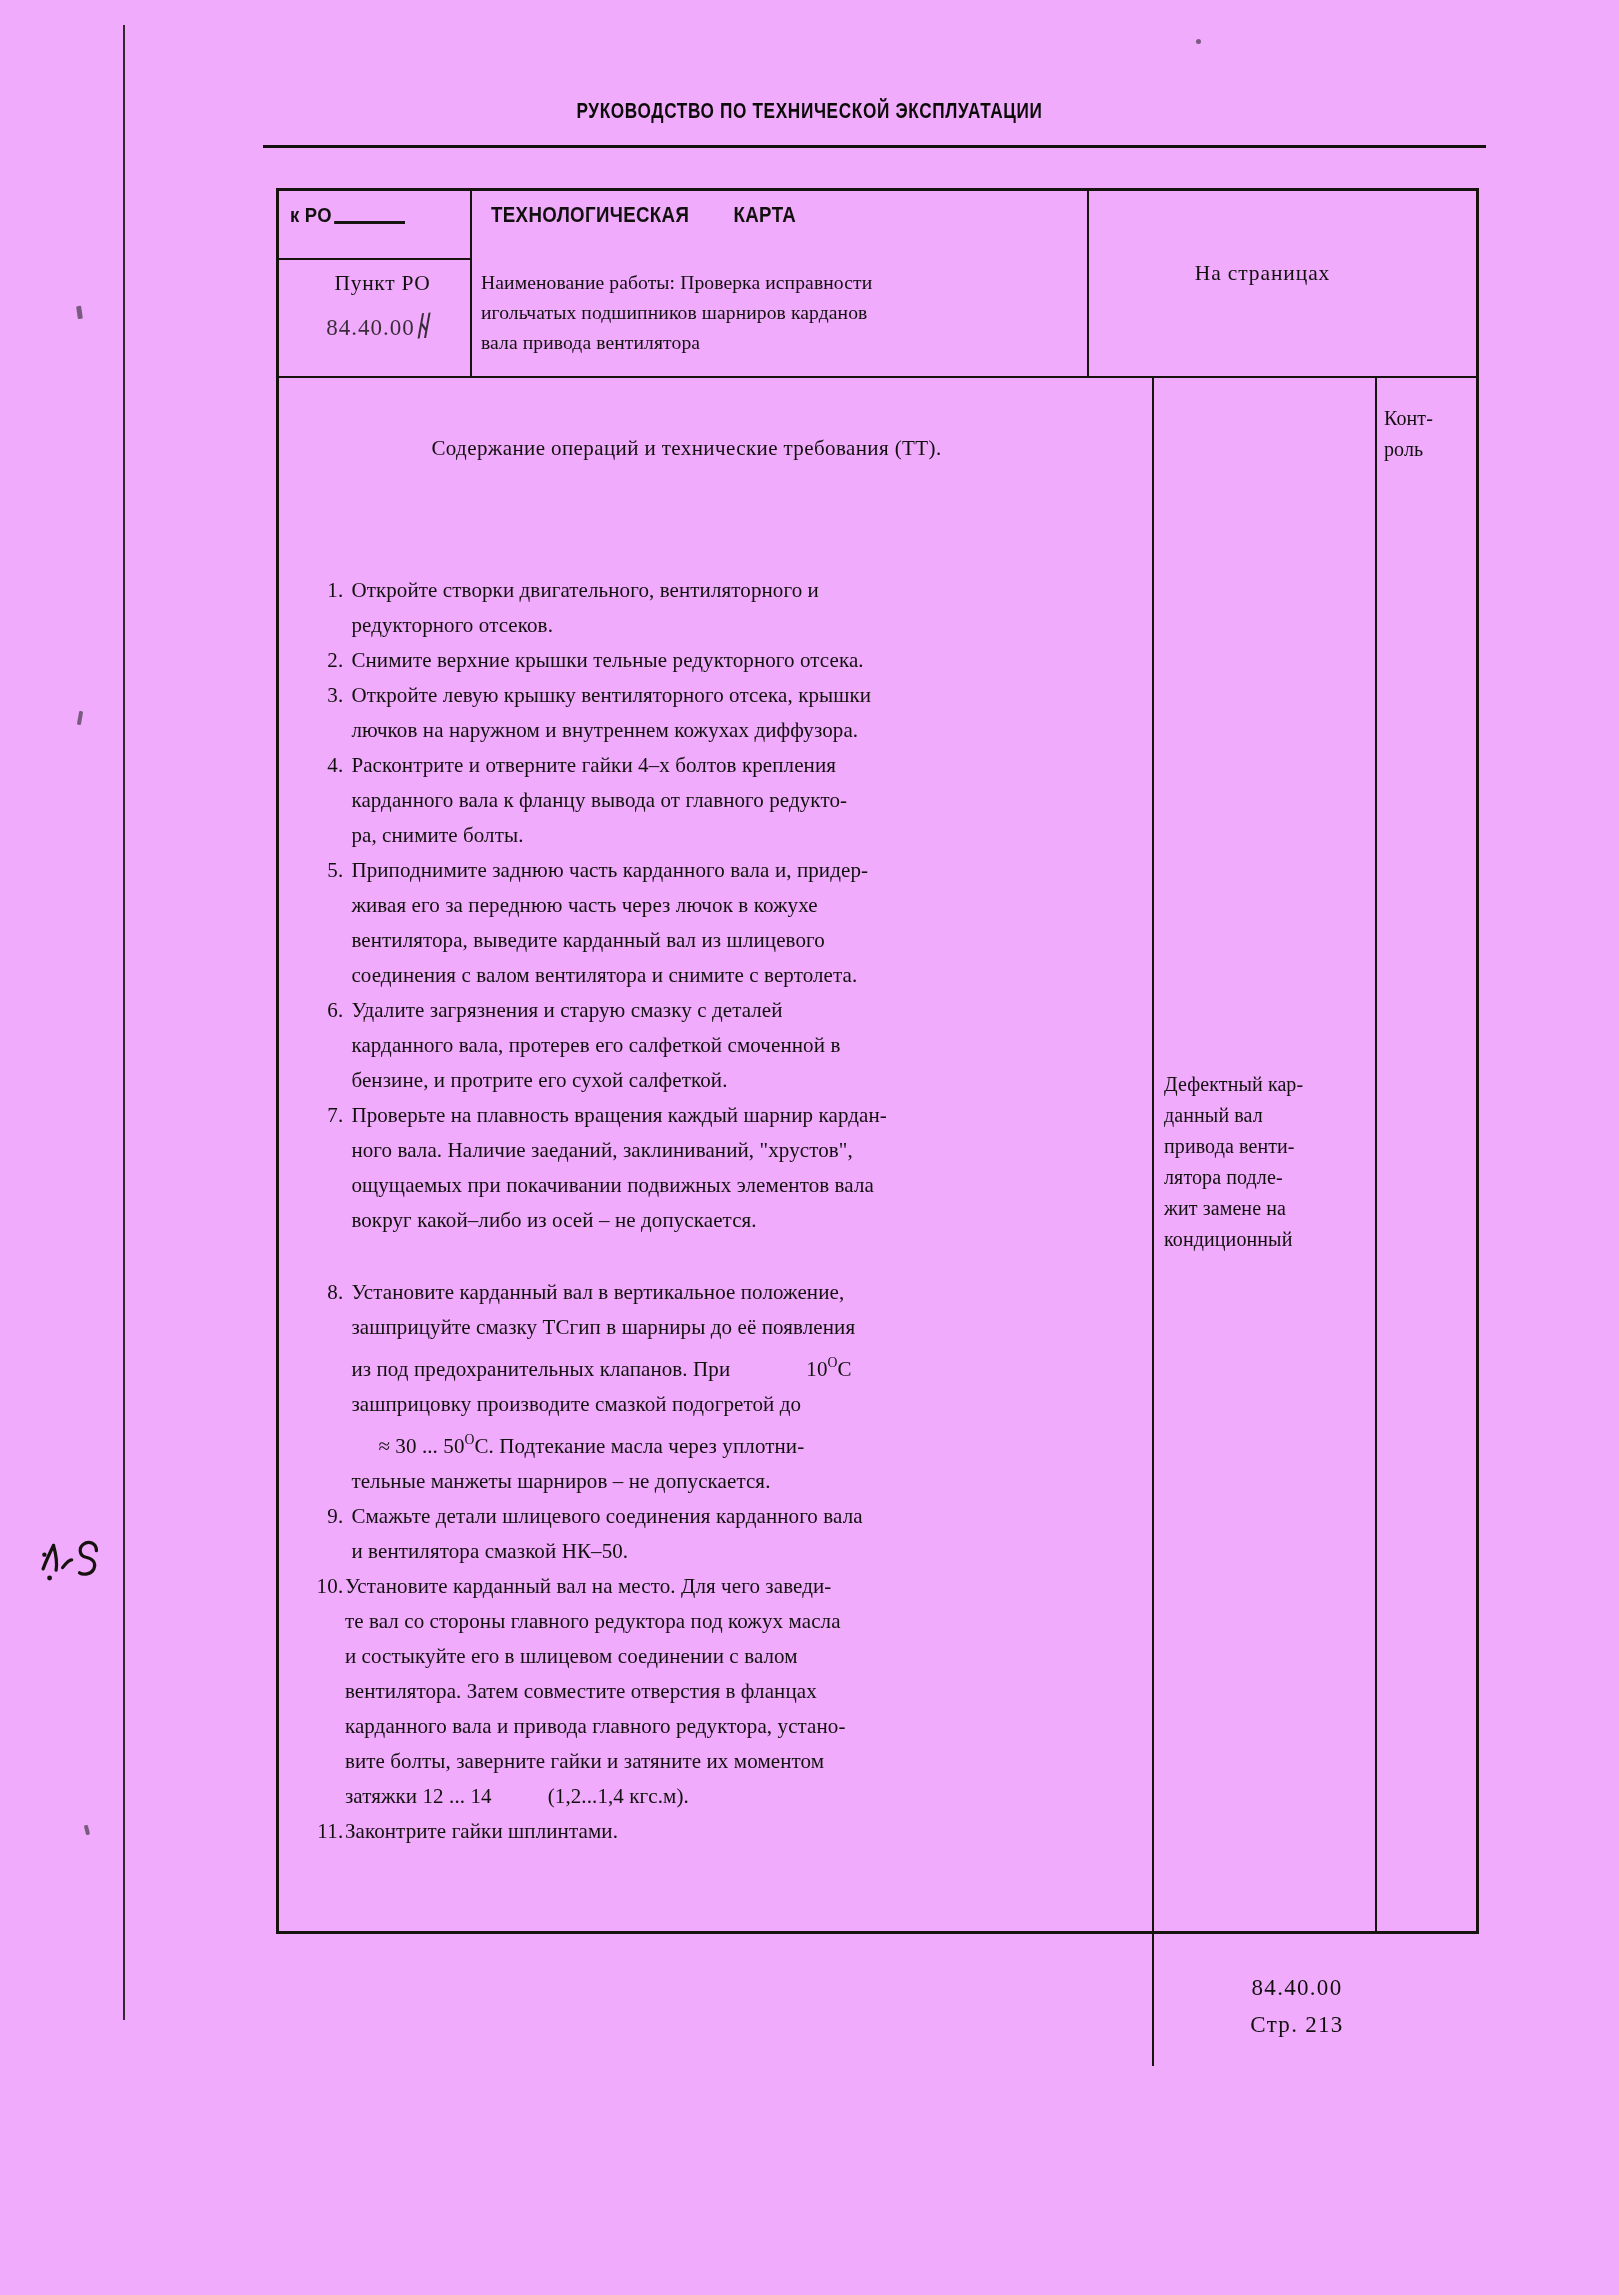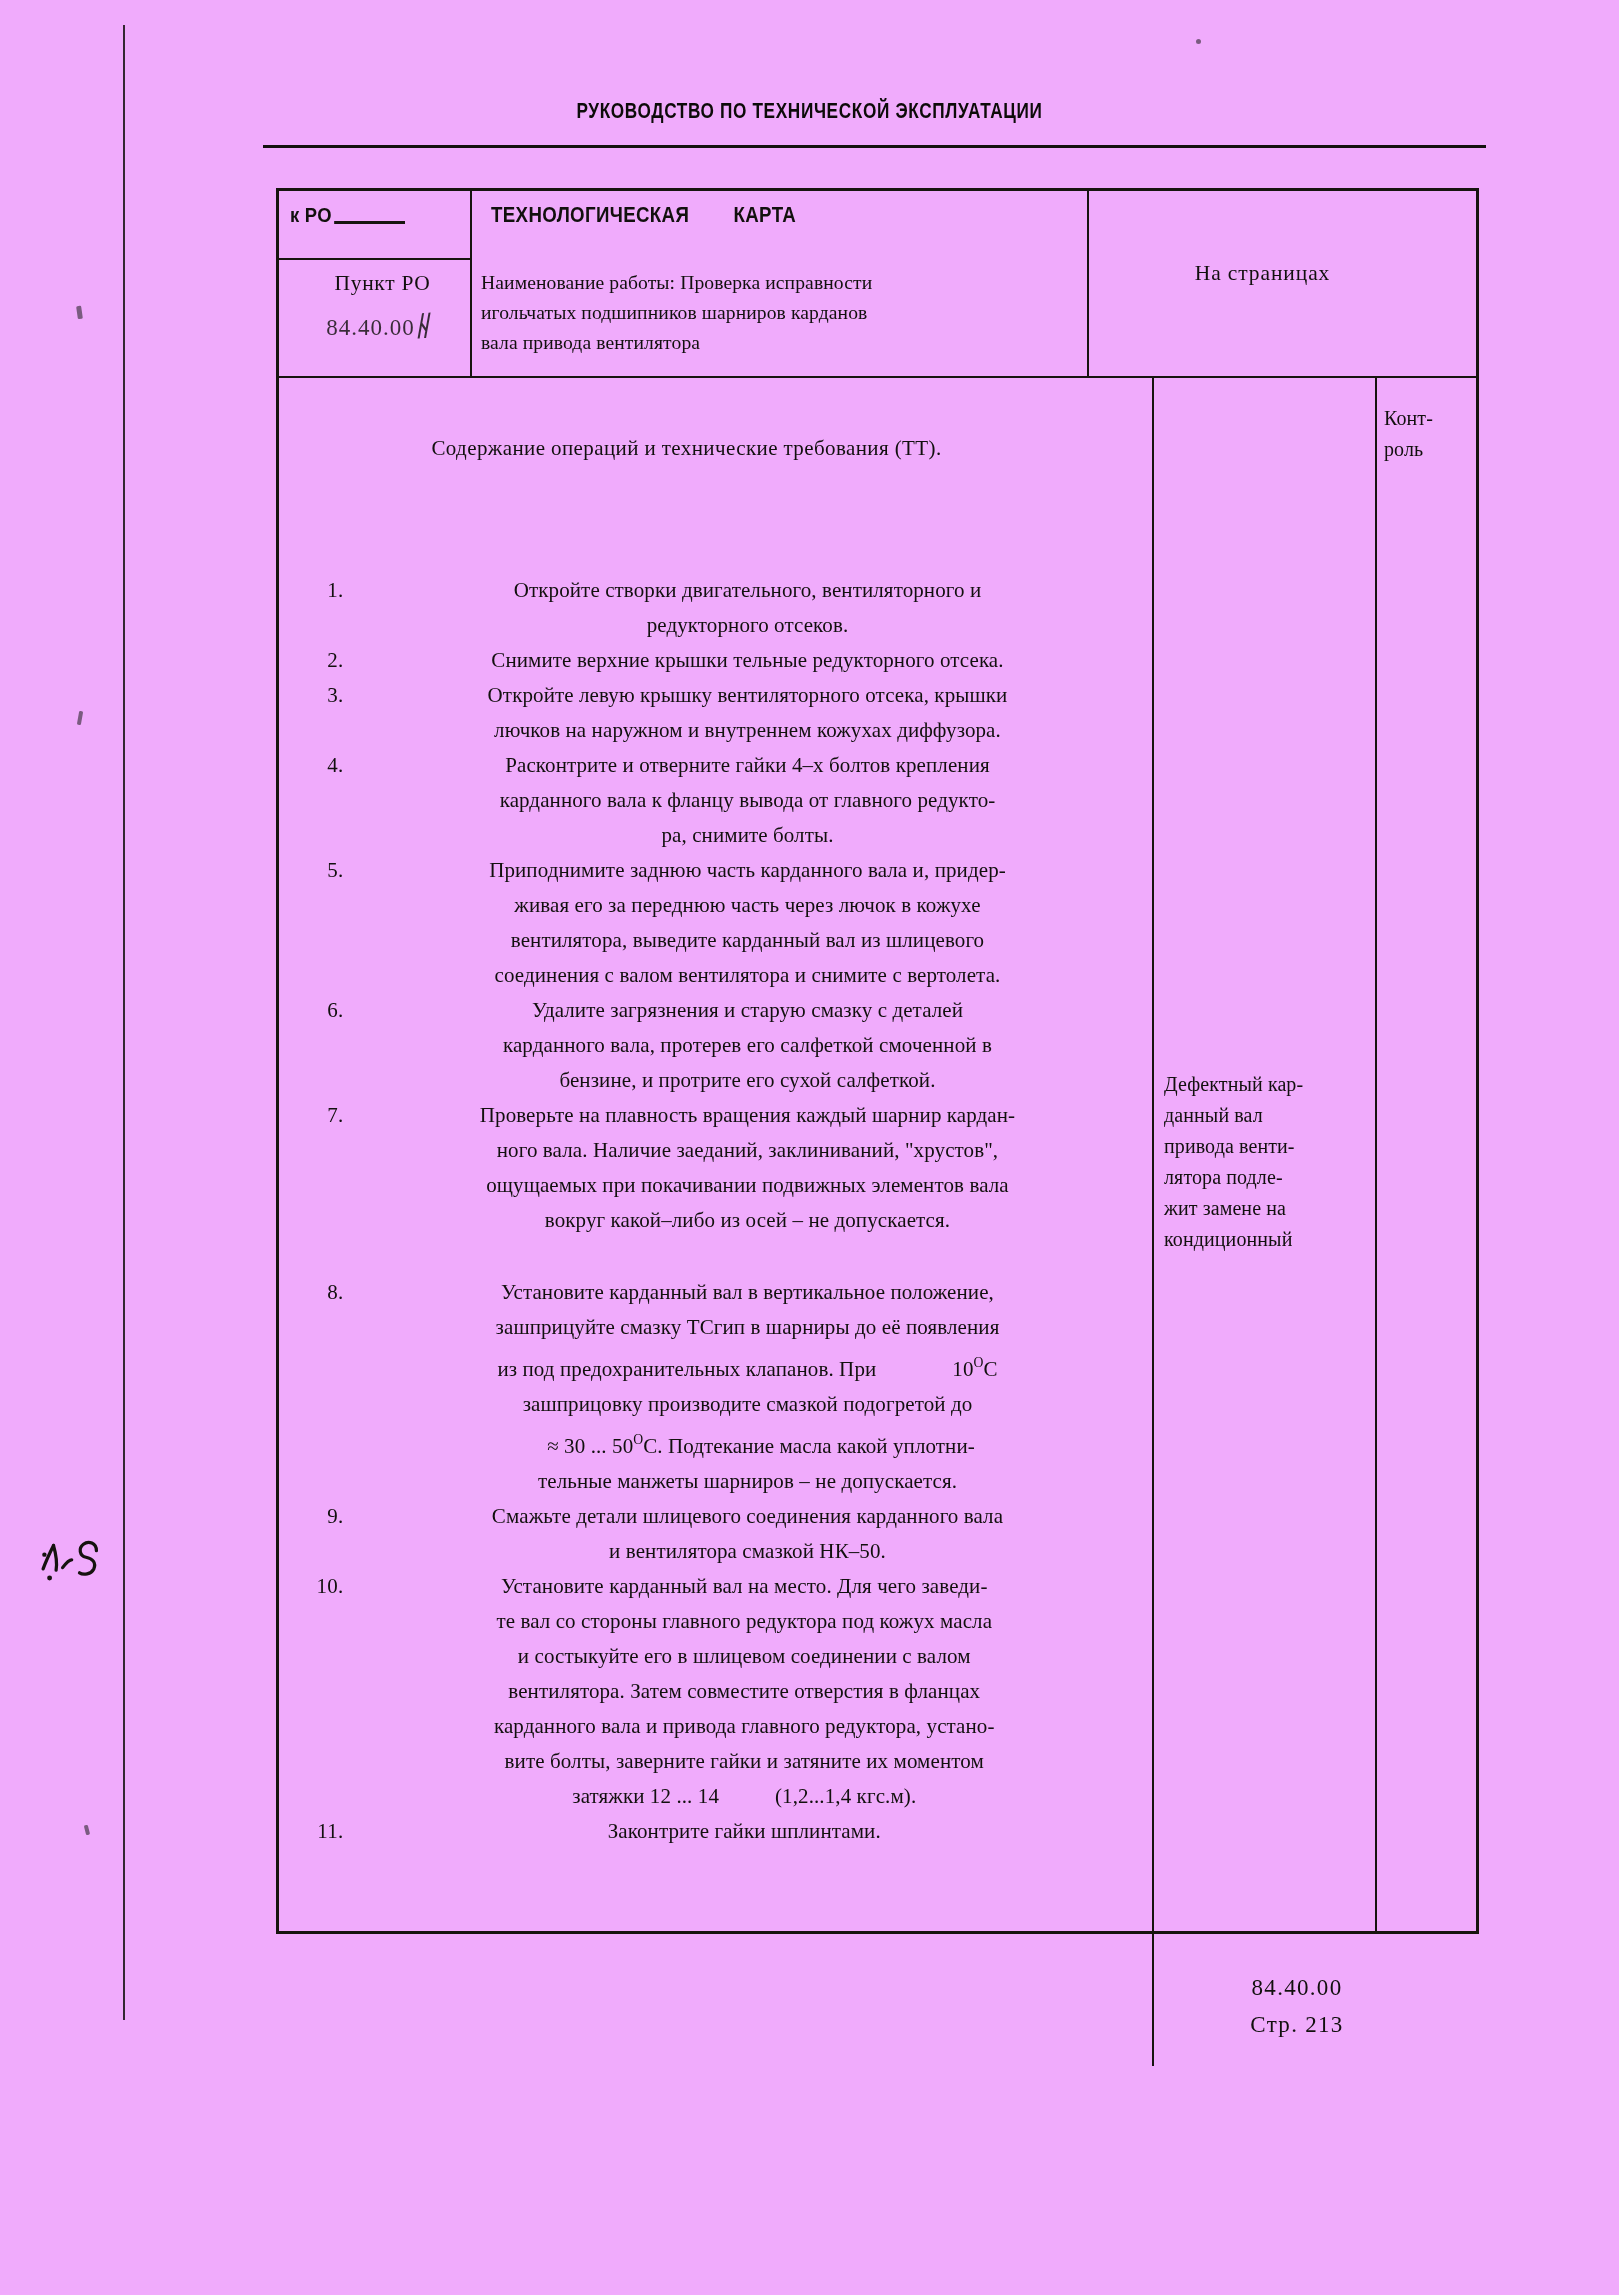--- a/index.html
+++ b/index.html
@@ -235,21 +235,20 @@
     line-height: 35px;
     padding-right: 7.8px;
     letter-spacing: 0.3px;
   }
   .step-num.tight { padding-right: 1.3px; }
   .step-text {
     flex: 1 1 auto;
     font-size: 21px;
     line-height: 35px;
     letter-spacing: 0.1px;
-    text-align: center;
   }
   .gap-block { height: 37px; }
 
   sup.deg {
     font-size: 13.7px;
     vertical-align: 9px;
     letter-spacing: 0;
   }
   .wide-gap { display: inline-block; width: 76px; }
   .wide-gap-sm { display: inline-block; width: 56px; }
@@ -413,21 +412,21 @@
       <div class="step">
         <div class="step-num">8.</div>
         <div class="step-text">
           <div>Установите карданный вал в вертикальное положение,</div>
           <div>зашприцуйте смазку ТСгип в шарниры до её появления</div>
           <div>
             <span>из под предохранительных клапанов. При</span><span class="wide-gap"></span><span>10</span><sup class="deg">О</sup><span>С</span>
           </div>
           <div>зашприцовку производите смазкой подогретой до</div>
           <div>
-            <span class="indent-tilde"></span><span>≈ 30 ... 50</span><sup class="deg">О</sup><span>С. Подтекание масла какой уплотни-</span>
+            <span class="indent-tilde"></span><span>≈ 30 ... 50</span><sup class="deg">О</sup><span>С. Подтекание масла через уплотни-</span>
           </div>
           <div>тельные манжеты шарниров – не допускается.</div>
         </div>
       </div>
 
       <div class="step">
         <div class="step-num">9.</div>
         <div class="step-text">
           <div>Смажьте детали шлицевого соединения карданного вала</div>
           <div>и вентилятора смазкой НК–50.</div>

